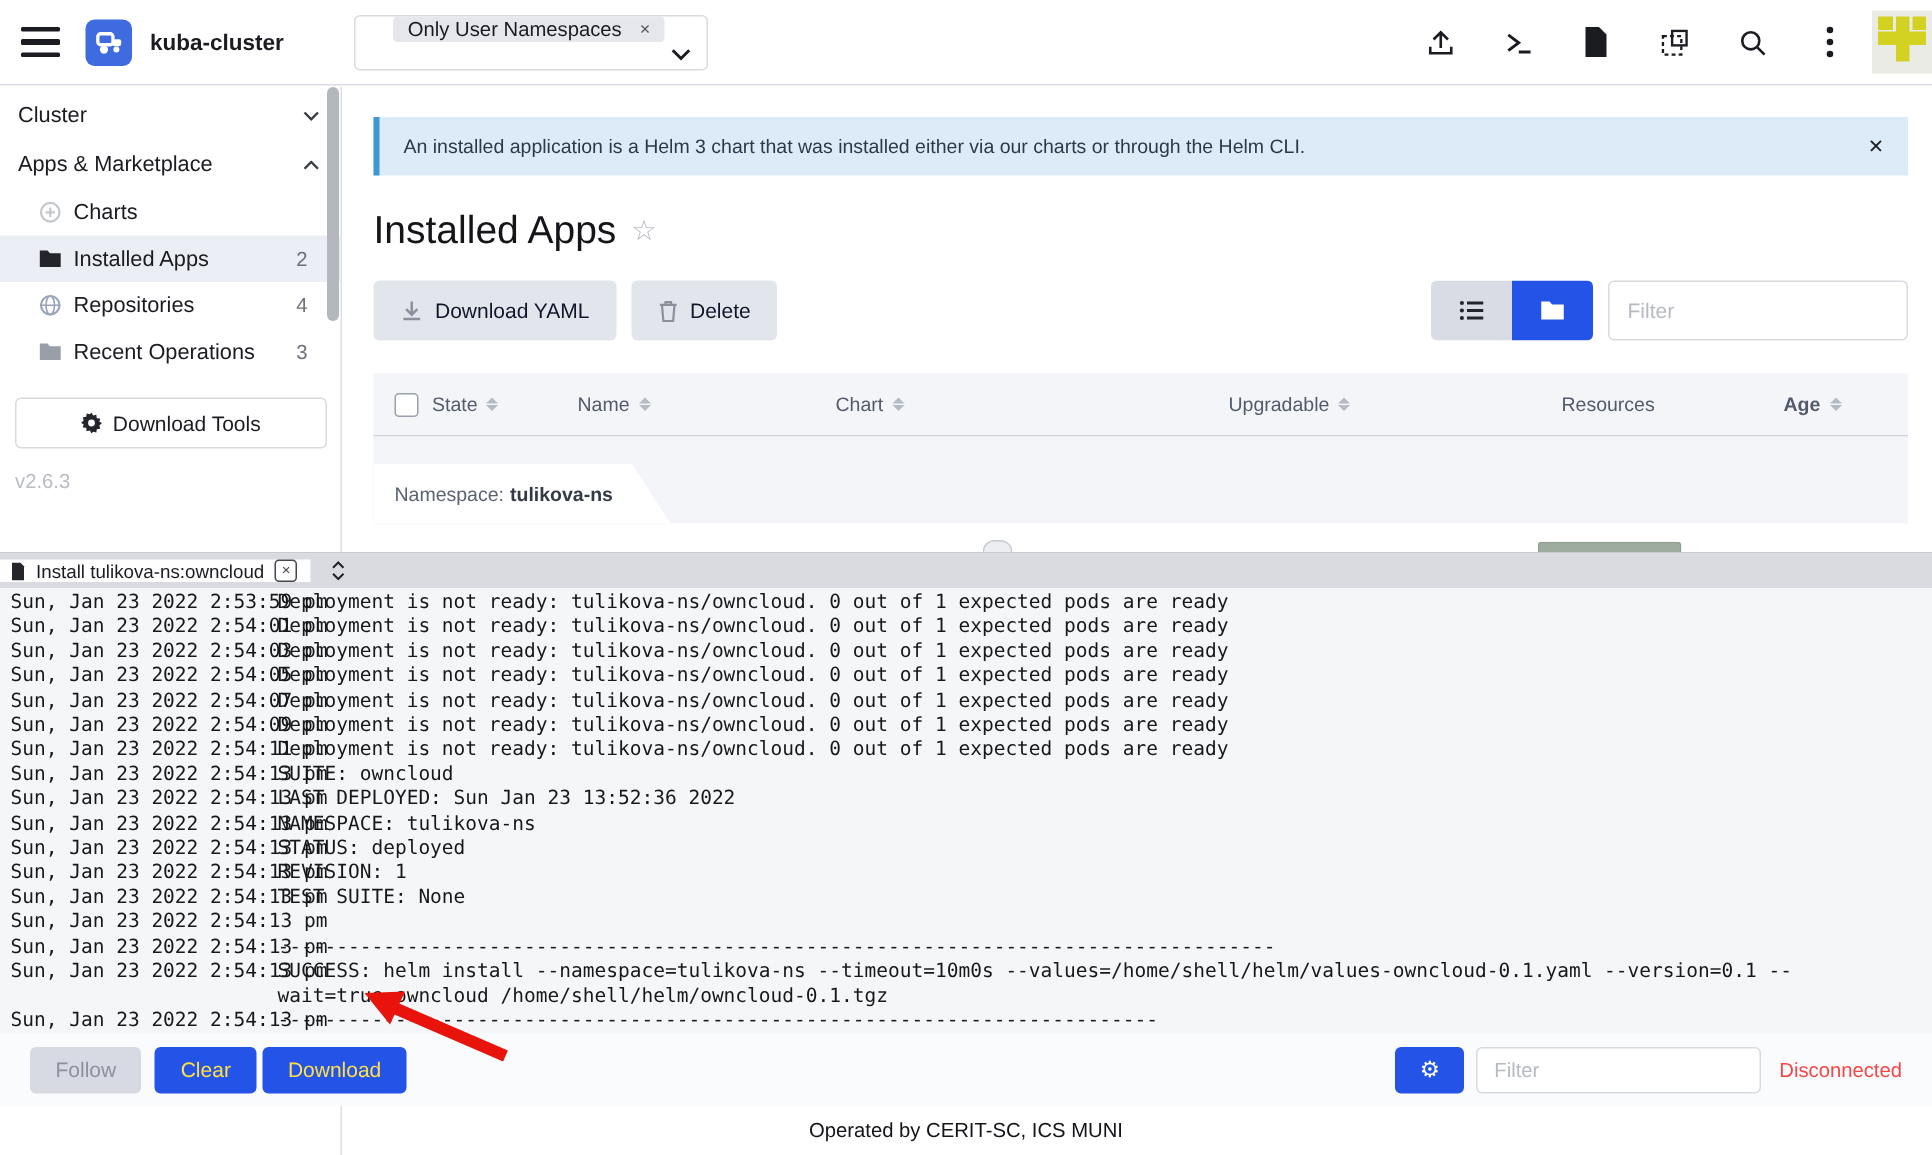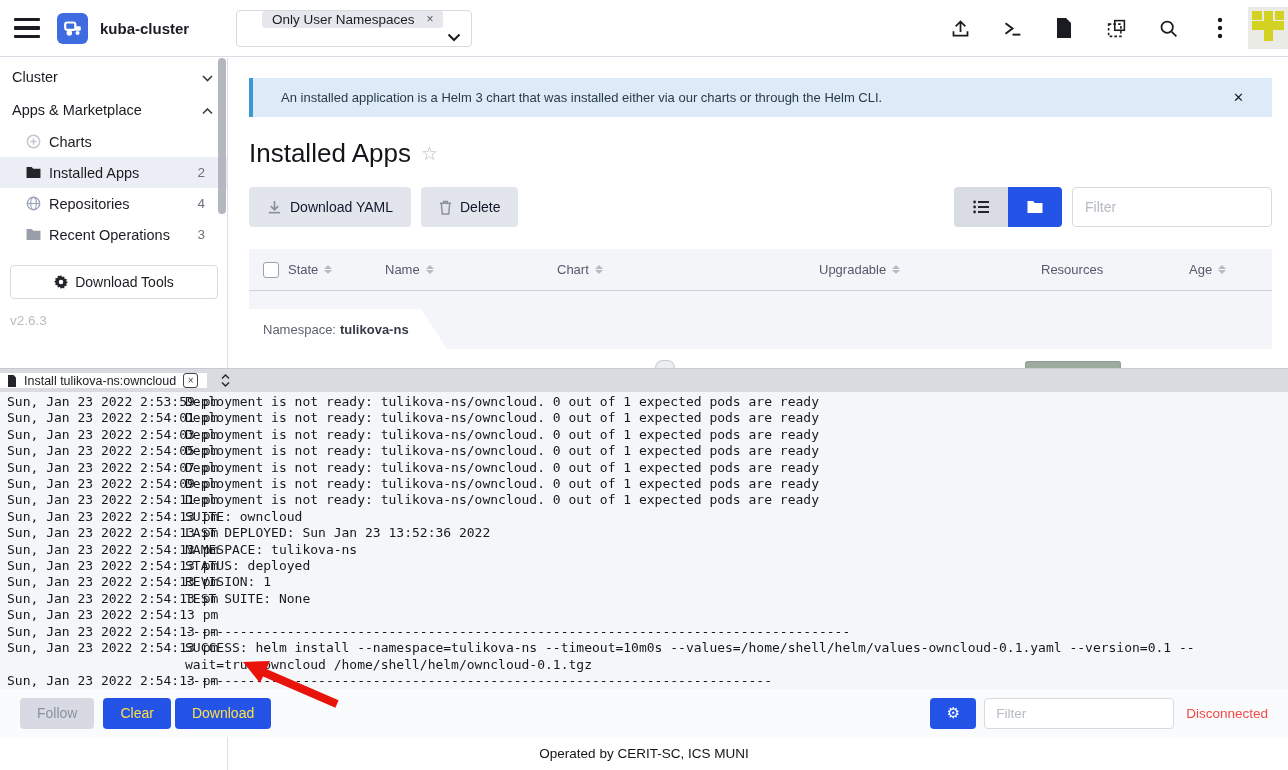--- a/index.html
+++ b/index.html
@@ -45,21 +45,21 @@
   .cluster-tools-btn { margin:15px 10px 0 10px; height:34px; border:1px solid #d7dade; border-radius:4px;
                        background:#fff; display:flex; align-items:center; justify-content:center; gap:7px;
                        font-size:14px; color:#1b1c21; cursor:pointer; width:208px; }
   .version { margin:14px 0 0 10px; color:#b9bcc3; font-size:13.5px; }
   .side-scrollthumb { position:absolute; top:0; right:1px; width:8px; height:156px;
                       background:#b4b7be; border-radius:4px; }
 
   
   .main { position:absolute; top:58px; left:229px; right:0; bottom:0; background:#fff; }
   .banner { margin:20px 16px 0 20px; height:39px; background:#dcebf7; border-left:4px solid #3d98d3;
-            display:flex; align-items:center; padding:0 28px; font-size:13px; color:#2c3a48; }
+            display:flex; align-items:center; padding:0 16px; font-size:13px; color:#2c3a48; }
   .banner .close { margin-left:auto; color:#1b1c21; font-size:13px; cursor:pointer; }
   .page-title { margin:21px 0 0 20px; display:flex; align-items:center; gap:10px;
                 font-size:26px; font-weight:400; color:#141419; }
   .page-title .star { color:#b4b8c0; font-size:19px; cursor:pointer; }
   .toolbar { margin:18px 16px 0 20px; display:flex; align-items:center; }
   .btn-lg { height:40px; border:none; border-radius:4px; font-size:14px; padding:0 18px;
             display:flex; align-items:center; gap:8px; font-family:inherit; }
   .btn-gray { background:#e3e5ec; color:#0f172a; cursor:default; }
   .toolbar .gap { width:10px; }
   .toolbar .spacer { flex:1; }
@@ -70,21 +70,21 @@
   .filter-input { margin-left:10px; width:200px; height:40px; border:1px solid #d7dade; border-radius:4px;
                   padding:0 12px; font-size:14px; font-family:inherit; color:#1b1c21; }
   .filter-input::placeholder { color:#b6bac2; }
 
   .table { margin:22px 16px 0 20px; }
   .thead { display:flex; align-items:center; height:42px; background:#f4f5f9;
            border-bottom:1px solid #ccd0d8; font-size:13px; color:#525a6b; }
   .th { display:flex; align-items:center; gap:6px; }
   .col-check { width:39px; padding-left:14px; }
   .col-state { width:97px; } .col-name { width:172px; } .col-chart { width:262px; }
-  .col-upgrade { width:222px; } .col-res { width:148px; } .col-age { flex:1; }
+  .col-upgrade { width:222px; } .col-res { width:148px; } .col-age { flex:1;font-weight:bold; }
   .checkbox { width:16px; height:16px; border:1px solid #9aa0ac; border-radius:3px; background:#fff; cursor:pointer; }
   .sort { display:flex; flex-direction:column; gap:1px; cursor:pointer; }
   .sort i { width:0; height:0; border-left:4px solid transparent; border-right:4px solid transparent; }
   .sort .up { border-bottom:4.5px solid #b6bac3; }
   .sort .dn { border-top:4.5px solid #b6bac3; }
   .group-strip { height:58px; background:#f4f5f9; position:relative; }
   .ns-tab { position:absolute; left:0; bottom:0; height:40px; width:198px; background:#fff;
             clip-path:polygon(0 0, calc(100% - 26px) 0, 100% 100%, 0 100%);
             display:flex; align-items:center; padding-left:14px; font-size:13px; color:#5b6270; }
   .ns-tab b { color:#333a45; margin-left:4px; font-weight:700; }

